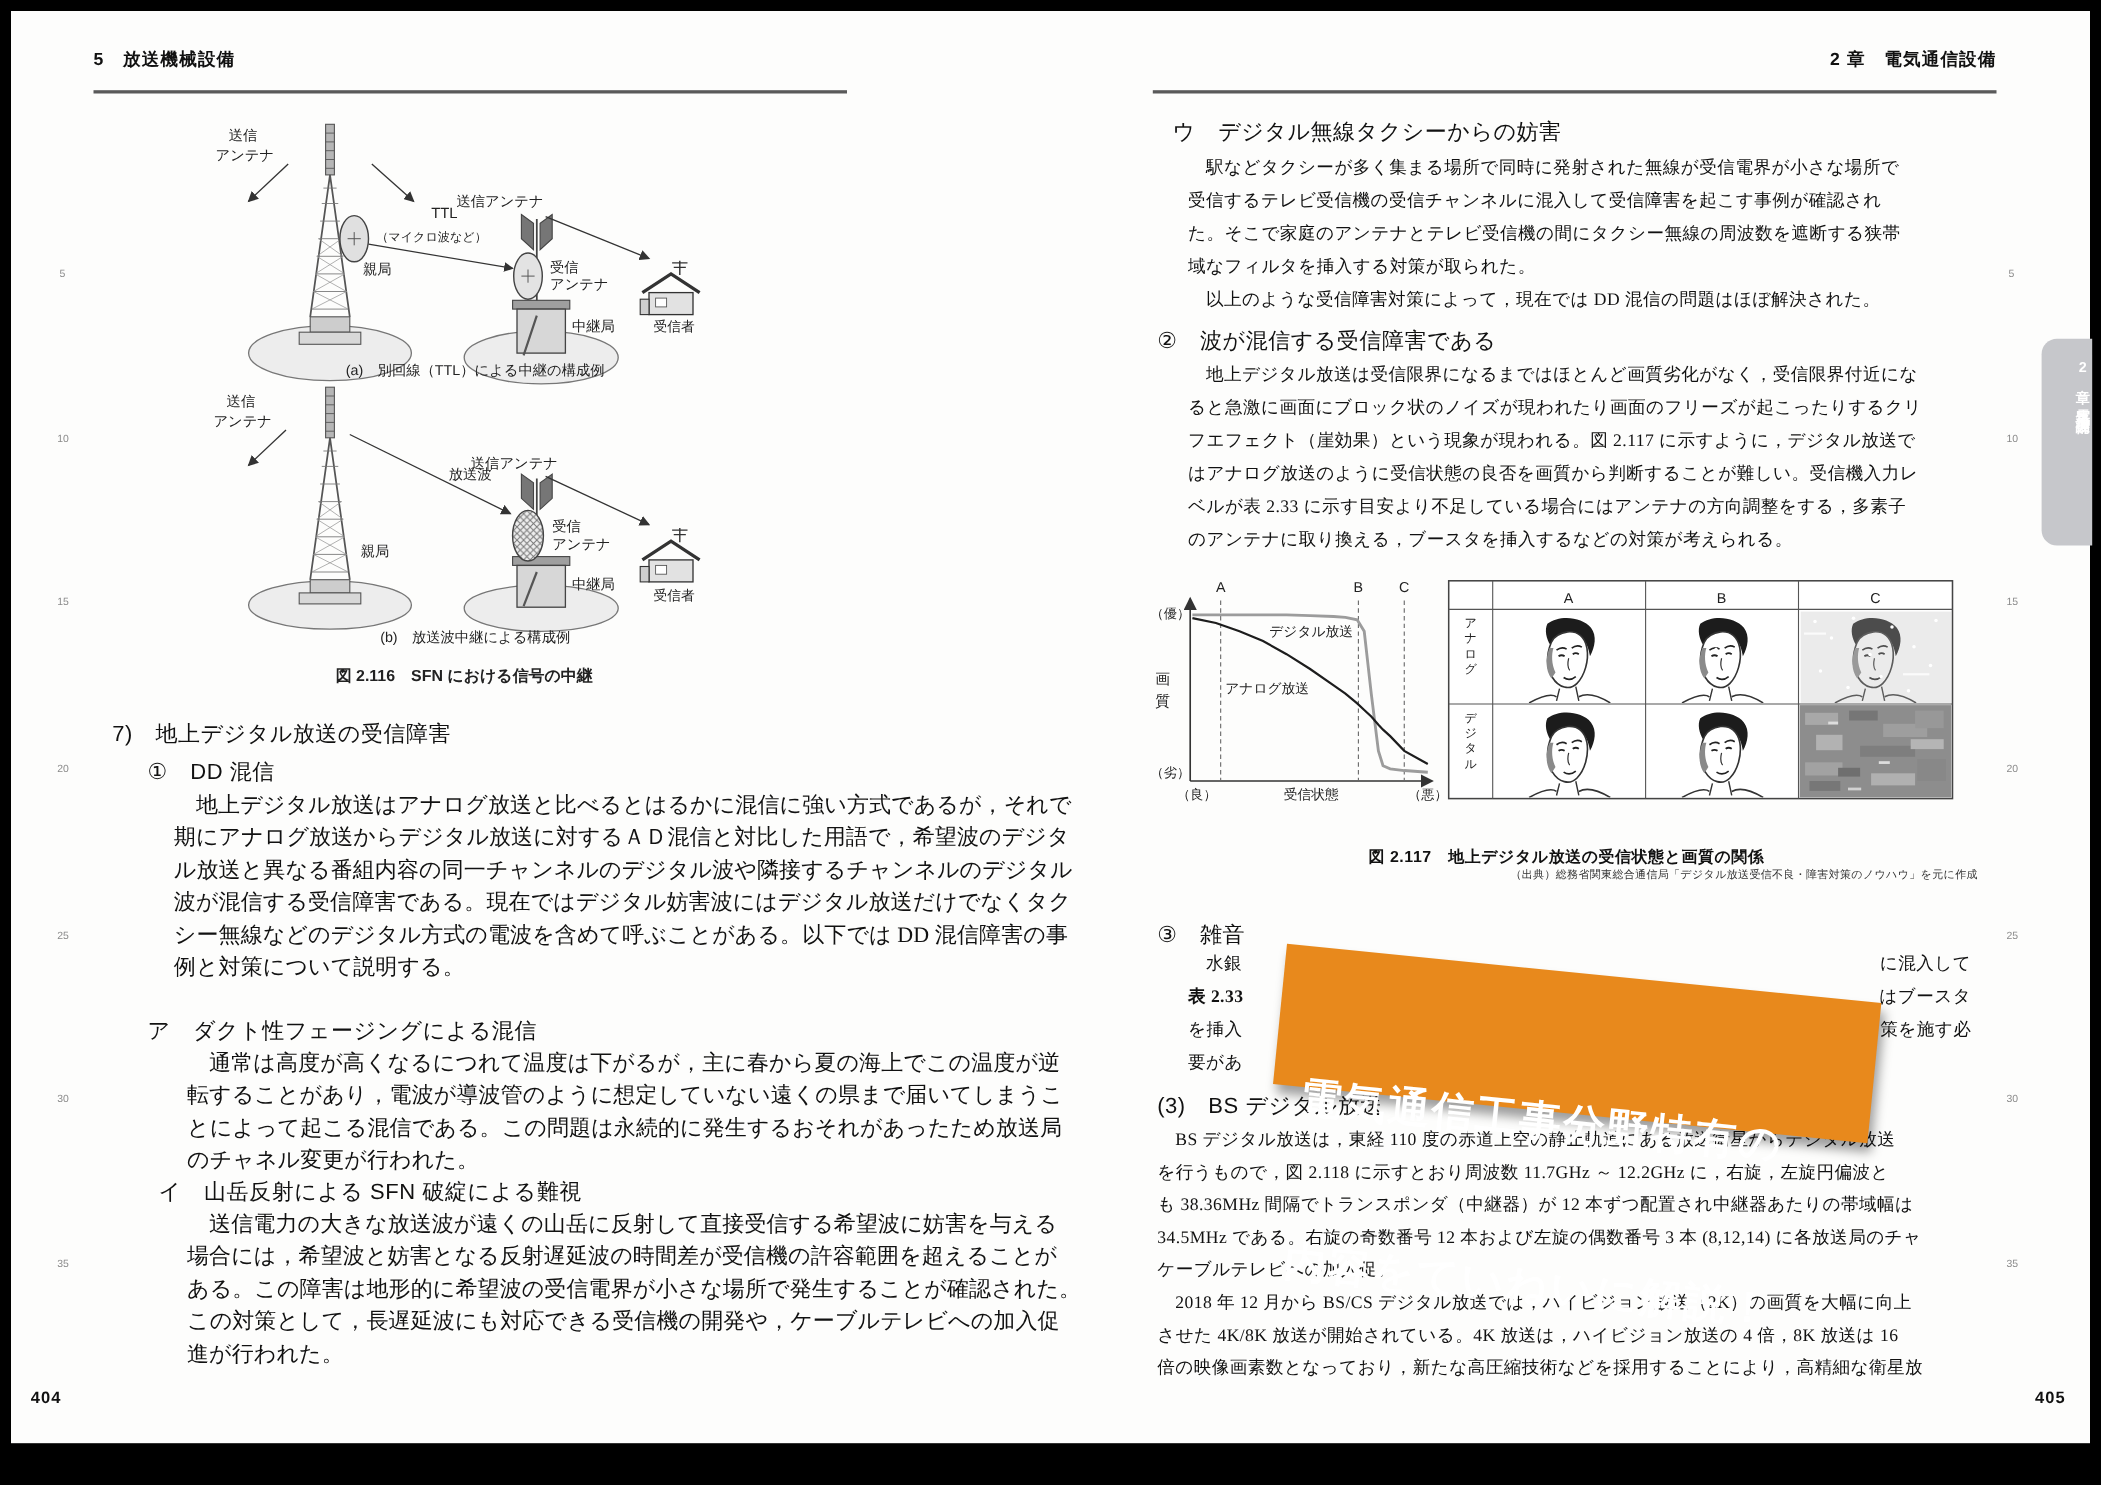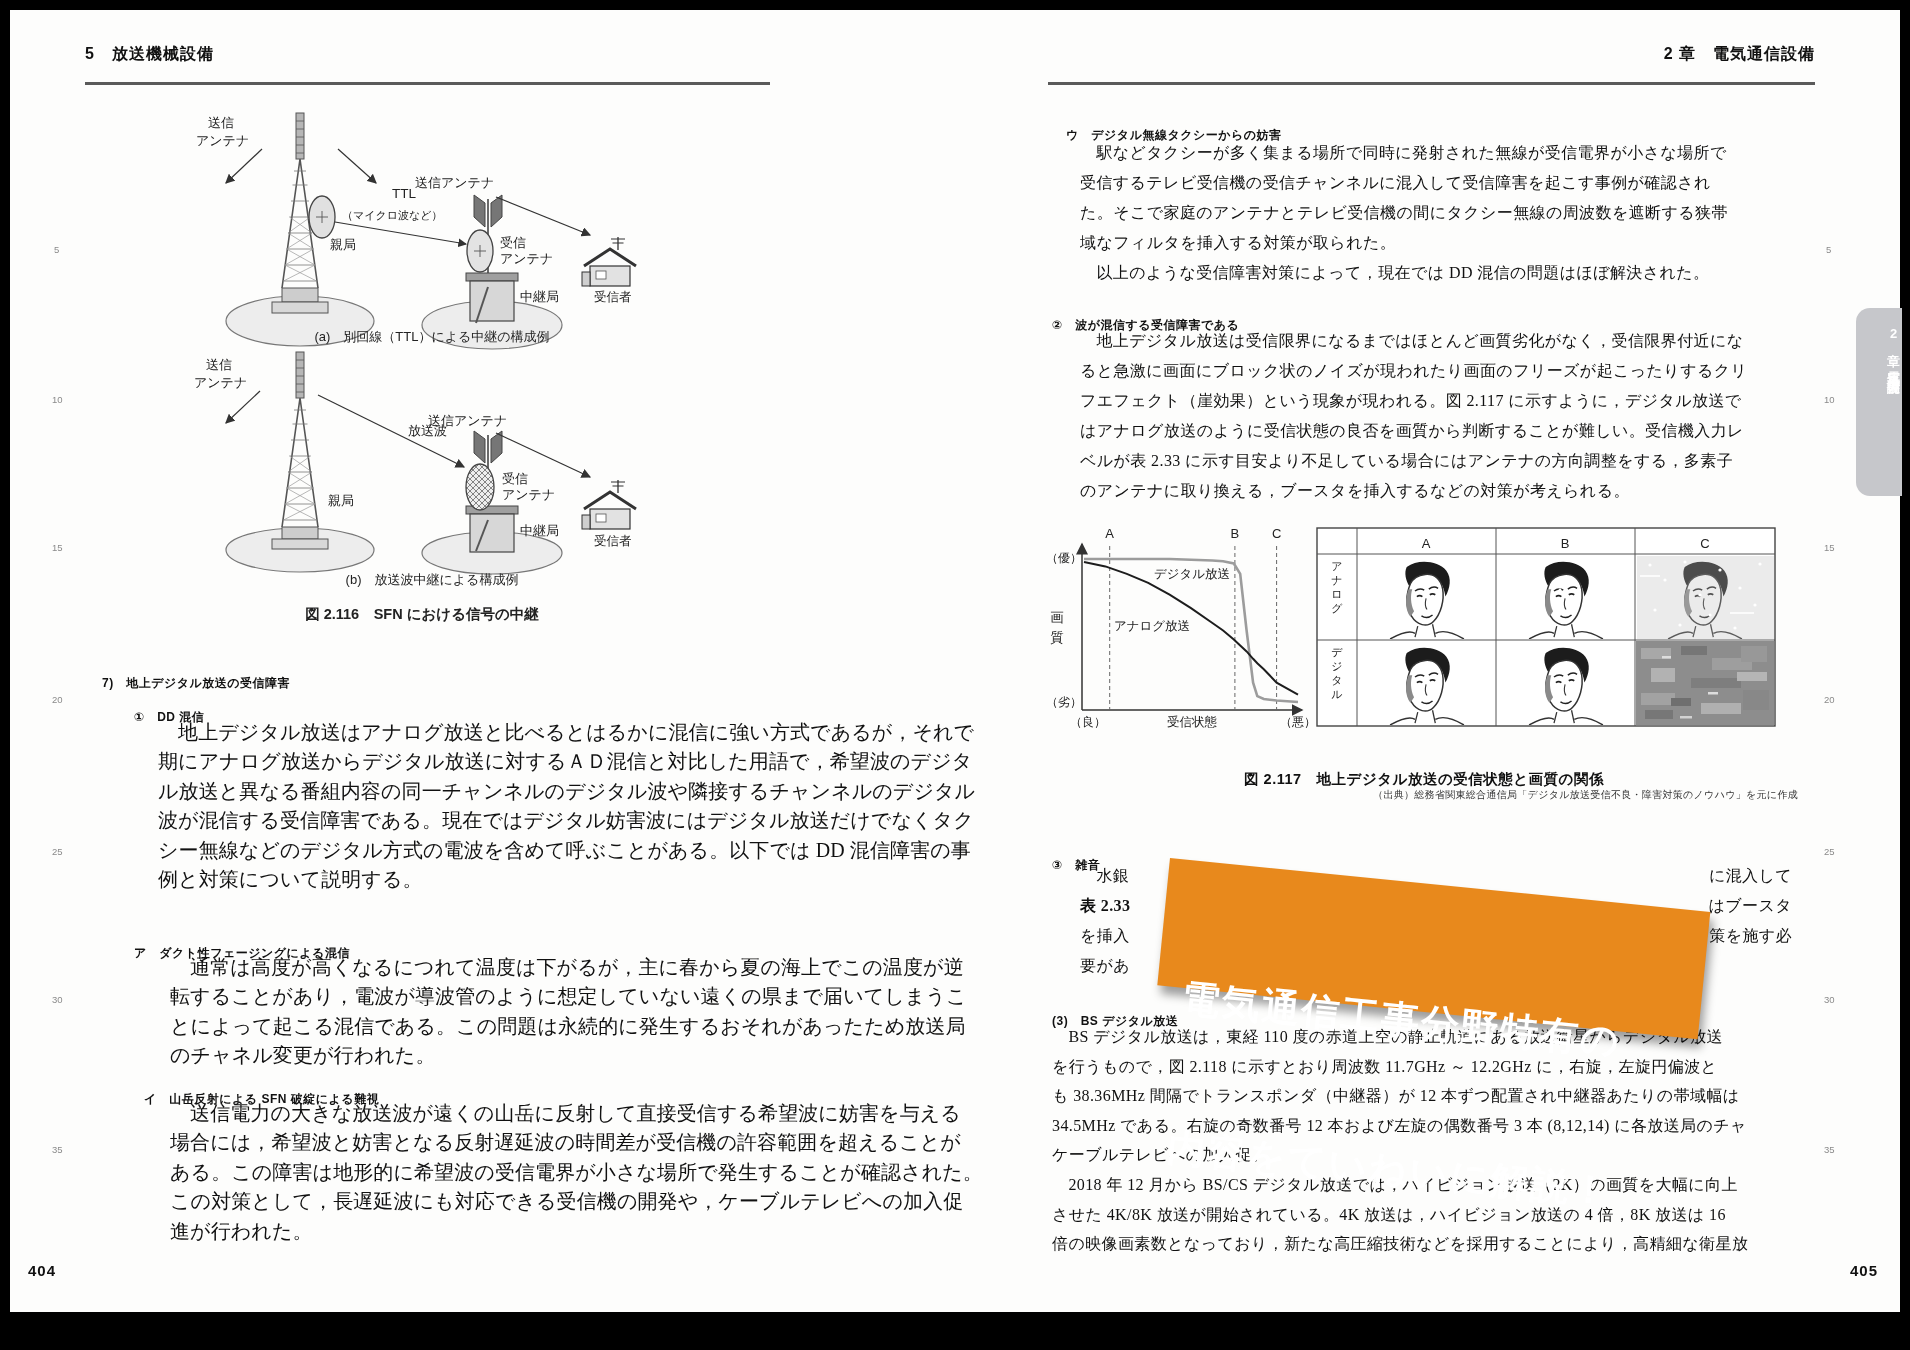--- a/index.html
+++ b/index.html
@@ -7,21 +7,21 @@
     width:1910px;height:1350px;position:relative;background:#000;
     font-family:"Liberation Serif","DejaVu Serif",serif;color:#111;
     overflow:hidden;
   }
   #page{position:absolute;left:10px;top:10px;width:1890px;height:1302px;background:#fdfdfc;}
   #content{position:absolute;left:-10px;top:-10px;width:1910px;height:1350px;}
   .abs{position:absolute;}
   .gothic{font-family:"Liberation Sans","DejaVu Sans",sans-serif;}
   .page-header{font-size:16px;font-weight:bold;letter-spacing:1px;}
   .rule{height:2.5px;background:#5a5a5a;}
-  .sec-title{font-size:12px;font-weight:bold;letter-spacing:0.5px;white-space:pre;margin-top:21px;}
+  .sec-title{font-size:20px;font-weight:normal;letter-spacing:0.5px;white-space:pre;}
   .lp-lines div{font-size:20px;line-height:29.4px;white-space:pre;letter-spacing:0.1px;}
   .rp-lines div{font-size:16px;line-height:30px;white-space:pre;letter-spacing:0.4px;}
   .bs-lines div{line-height:29.6px;}
   .frag-row{display:flex;justify-content:space-between;height:30px;font-size:16px;white-space:pre;letter-spacing:0.4px;}
   .frag-row .fl{font-weight:normal;}
   .margin-num{font-size:9.5px;color:#8a8a8a;font-family:"Liberation Sans","DejaVu Sans",sans-serif;}
   .page-num{font-size:15px;font-weight:bold;letter-spacing:1px;font-family:"Liberation Sans","DejaVu Sans",sans-serif;}
   .caption{font-weight:bold;font-size:14.5px;text-align:center;letter-spacing:0.5px;}
   .citation{font-size:10px;color:#333;text-align:right;letter-spacing:0.3px;margin-top:44px;}
   #promo-sticker{

